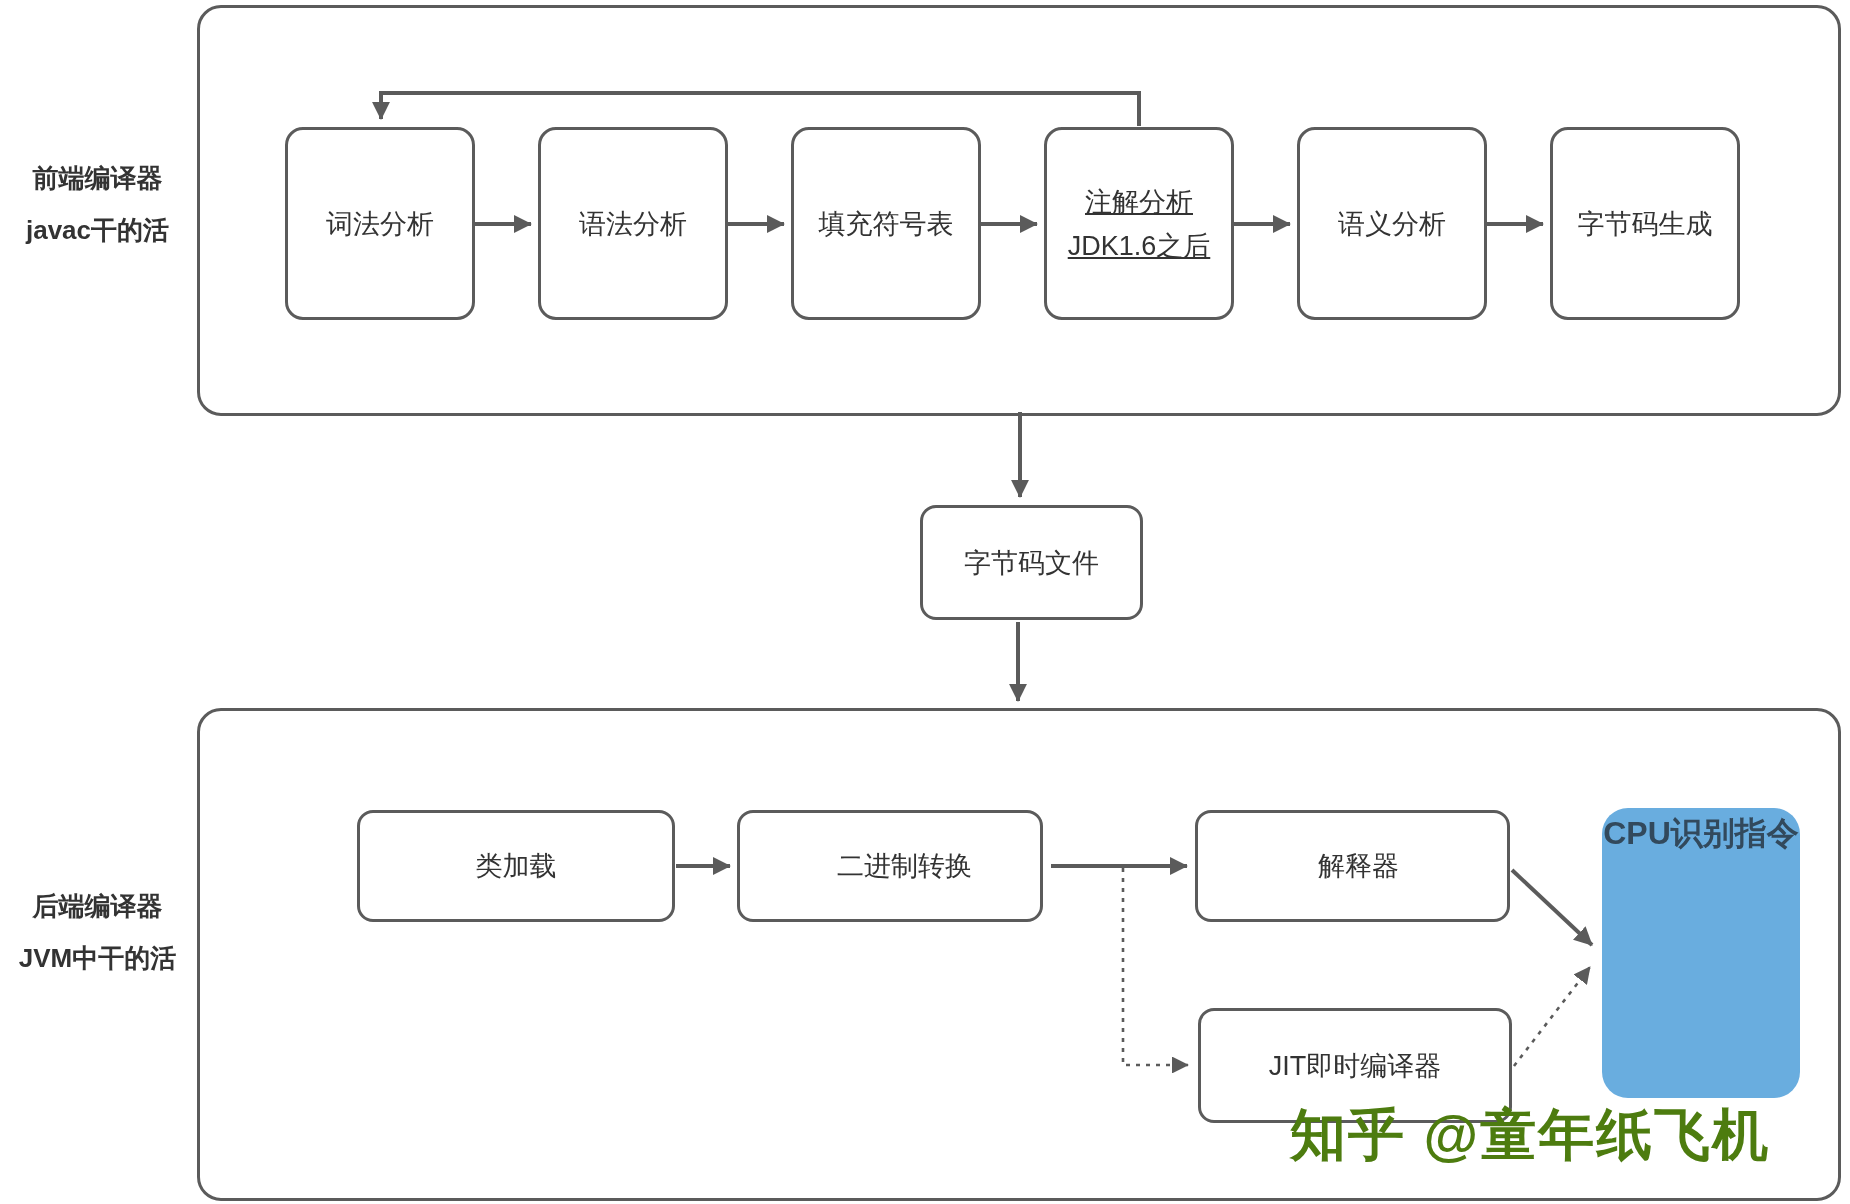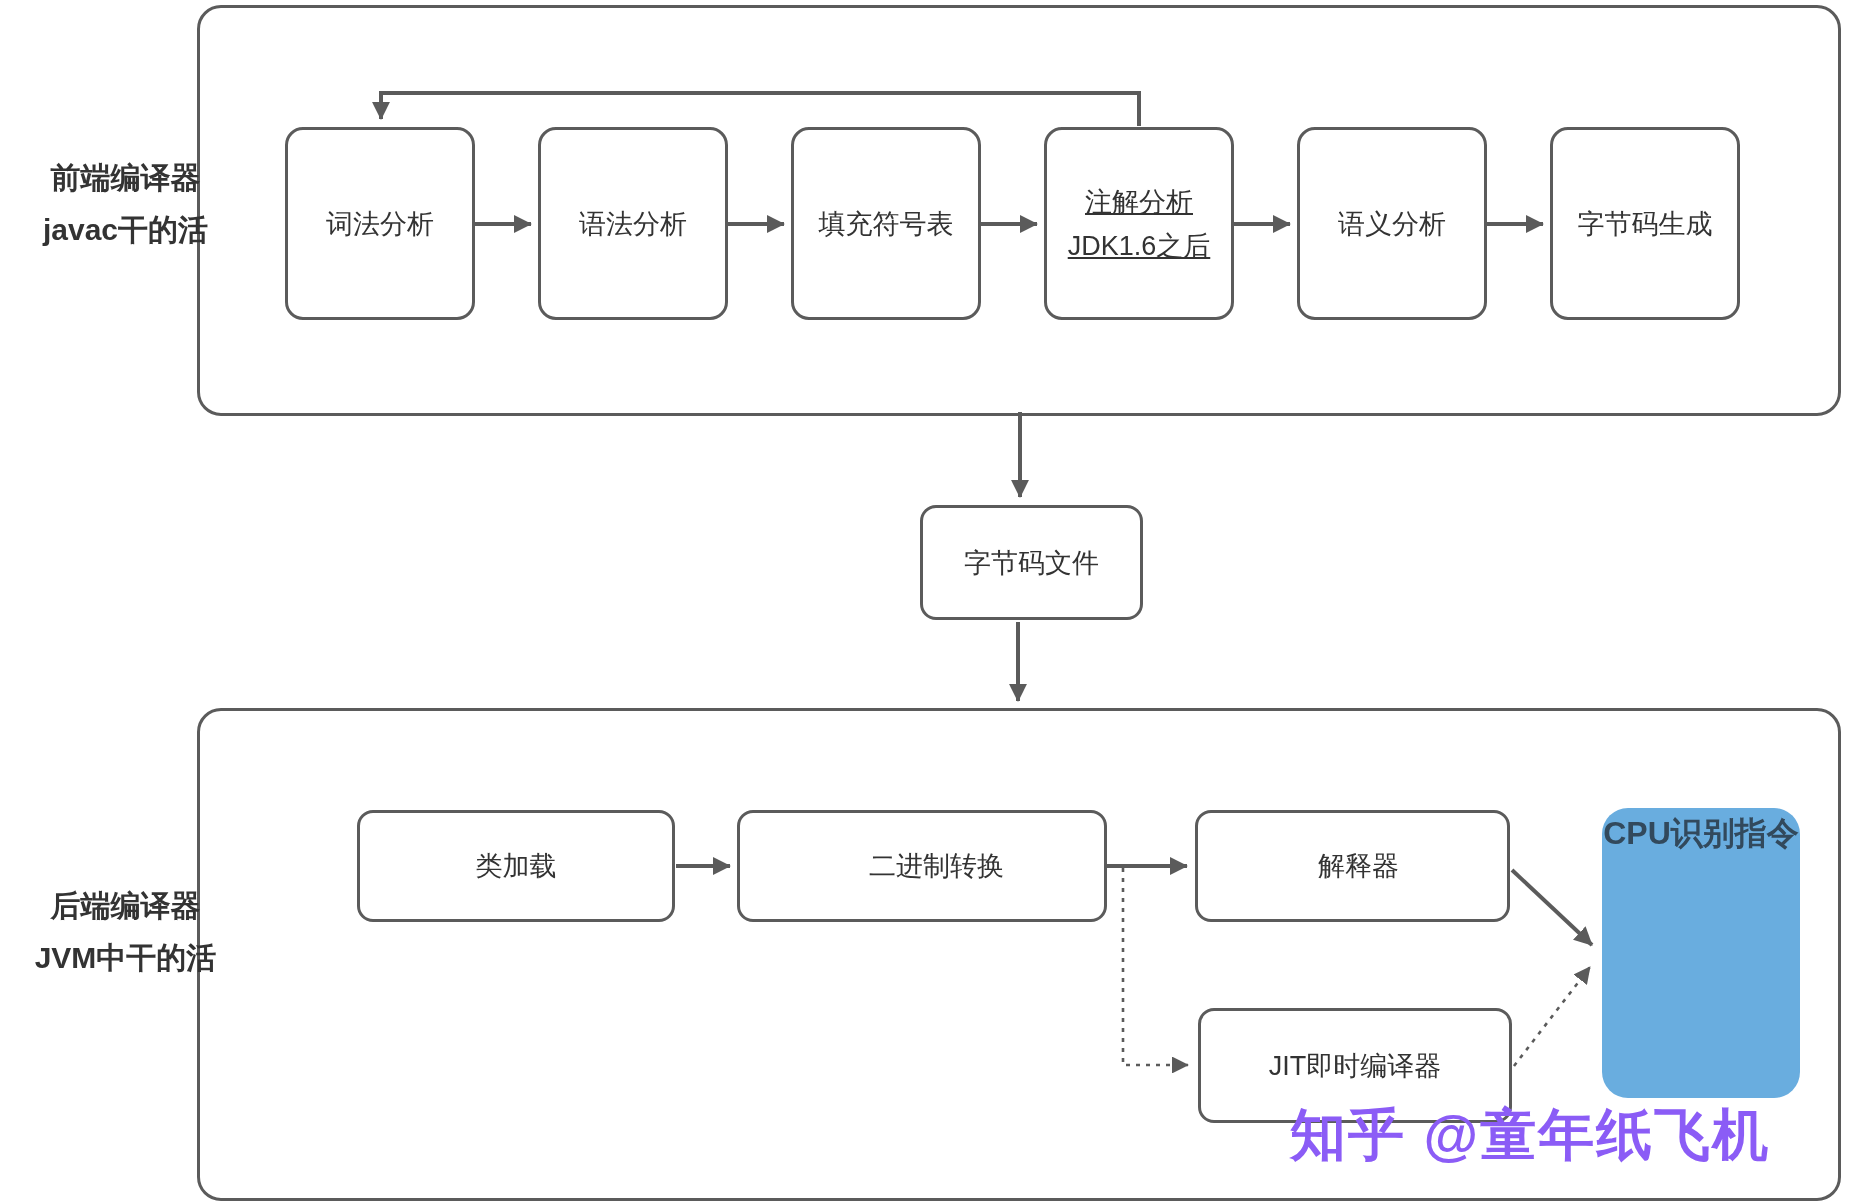--- a/index.html
+++ b/index.html
@@ -14,26 +14,25 @@
   .container{
     position:absolute;
     border:3px solid #5b5b5b;
     border-radius:24px;
     background:transparent;
     z-index:0;
   }
   .side-label{
     position:absolute;
     font-weight:bold;
-    font-size:30px;
+    font-size:26px;
     color:#333333;
     line-height:52px;
     text-align:center;
     z-index:2;
-    margin-left:28px;
   }
   .pbox{
     position:absolute;
     background:#ffffff;
     border:3px solid #5b5b5b;
     border-radius:18px;
     display:flex;
     flex-direction:column;
     align-items:center;
     justify-content:center;
@@ -57,21 +56,21 @@
     font-weight:bold;
     color:#32495c;
     line-height:50px;
     text-align:center;
     z-index:2;
     box-sizing:border-box;
   }
   .watermark{
     position:absolute;
     font-size:56px;
-    color:#8b5cf6;
+    color:#4d7c0f;
     font-weight:bold;
     letter-spacing:2px;
     white-space:nowrap;
     z-index:3;
   }
 </style>
 </head>
 <body>
 
 <div class="canvas">
@@ -144,21 +143,21 @@
   <div class="container" style="left:197px;top:708px;width:1638px;height:487px;"></div>
 
   <div class="side-label" style="left:5px;top:880px;width:185px;">
     <div>后端编译器</div>
     <div>JVM中干的活</div>
   </div>
 
   <div class="pbox" style="left:357px;top:810px;width:318px;height:112px;border-radius:16px;justify-content:center;">
     <span>类加载</span>
   </div>
-  <div class="pbox" style="left:737px;top:810px;width:370px;height:112px;border-radius:16px;padding-left:29px;">
+  <div class="pbox" style="left:737px;top:810px;width:306px;height:112px;border-radius:16px;padding-left:29px;">
     <span>二进制转换</span>
   </div>
   <div class="pbox" style="left:1195px;top:810px;width:315px;height:112px;border-radius:16px;padding-left:12px;">
     <span>解释器</span>
   </div>
   <div class="pbox" style="left:1198px;top:1008px;width:314px;height:115px;border-radius:16px;">
     <span>JIT即时编译器</span>
   </div>
 
   <div class="cpu-box" style="left:1602px;top:808px;width:198px;height:290px;">

